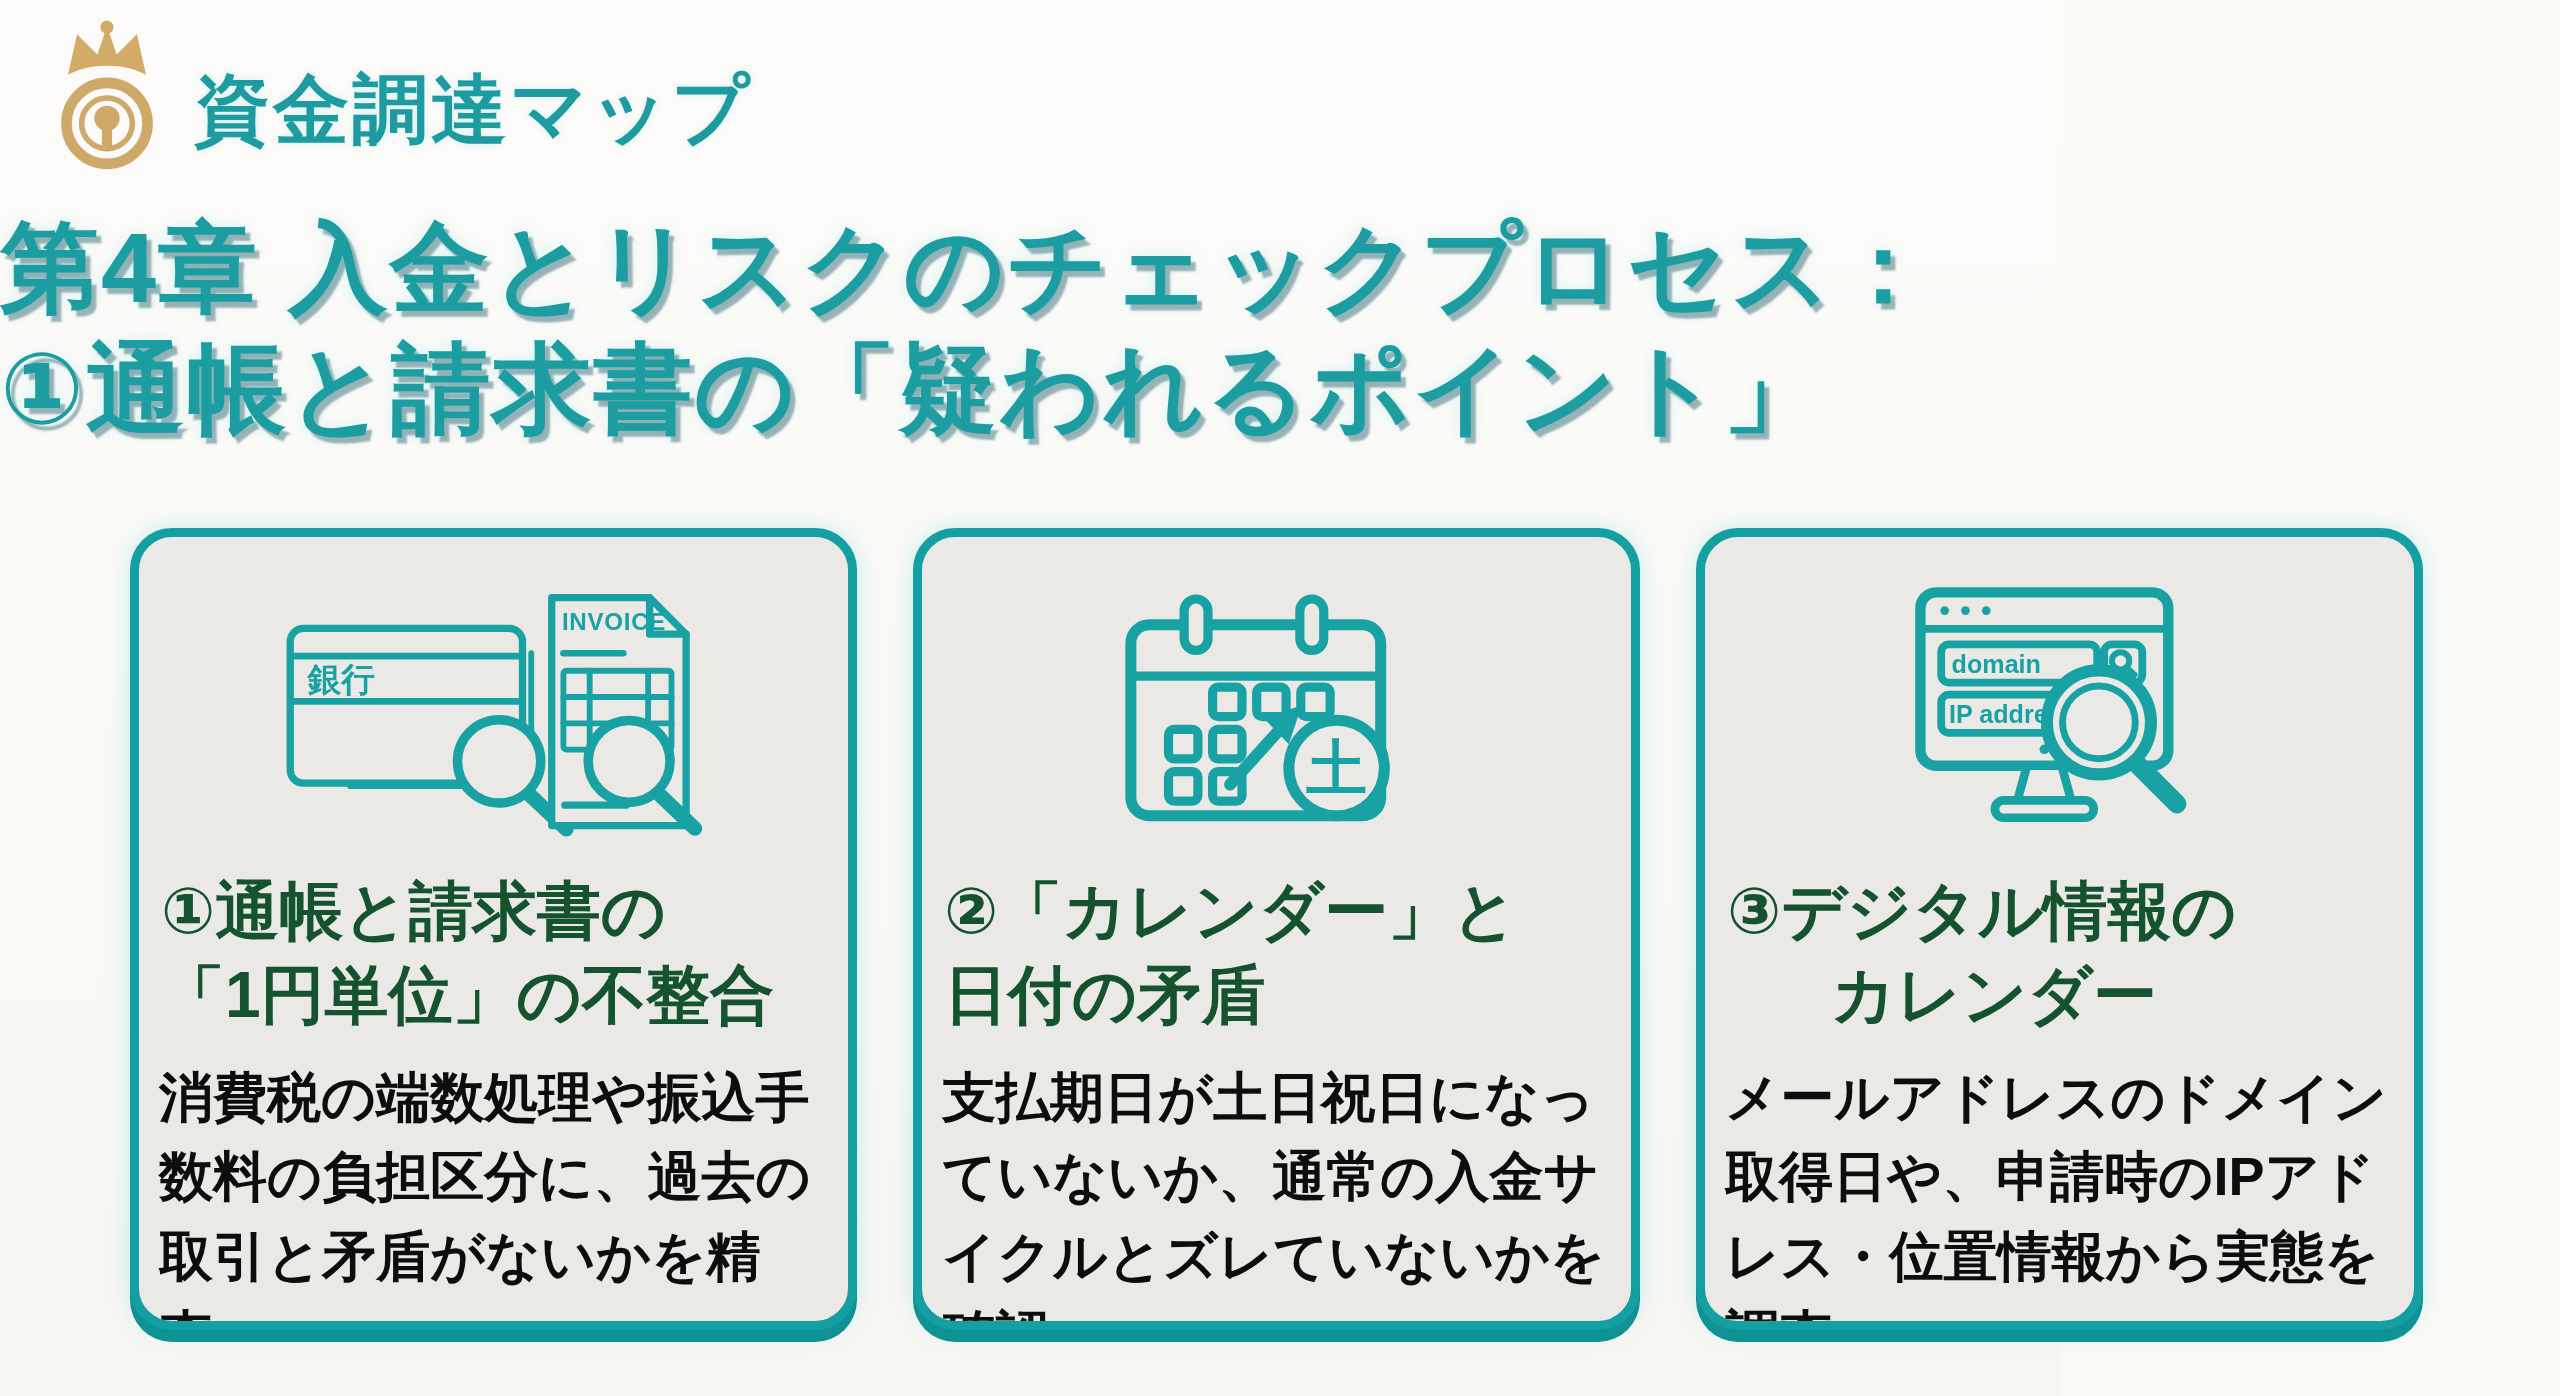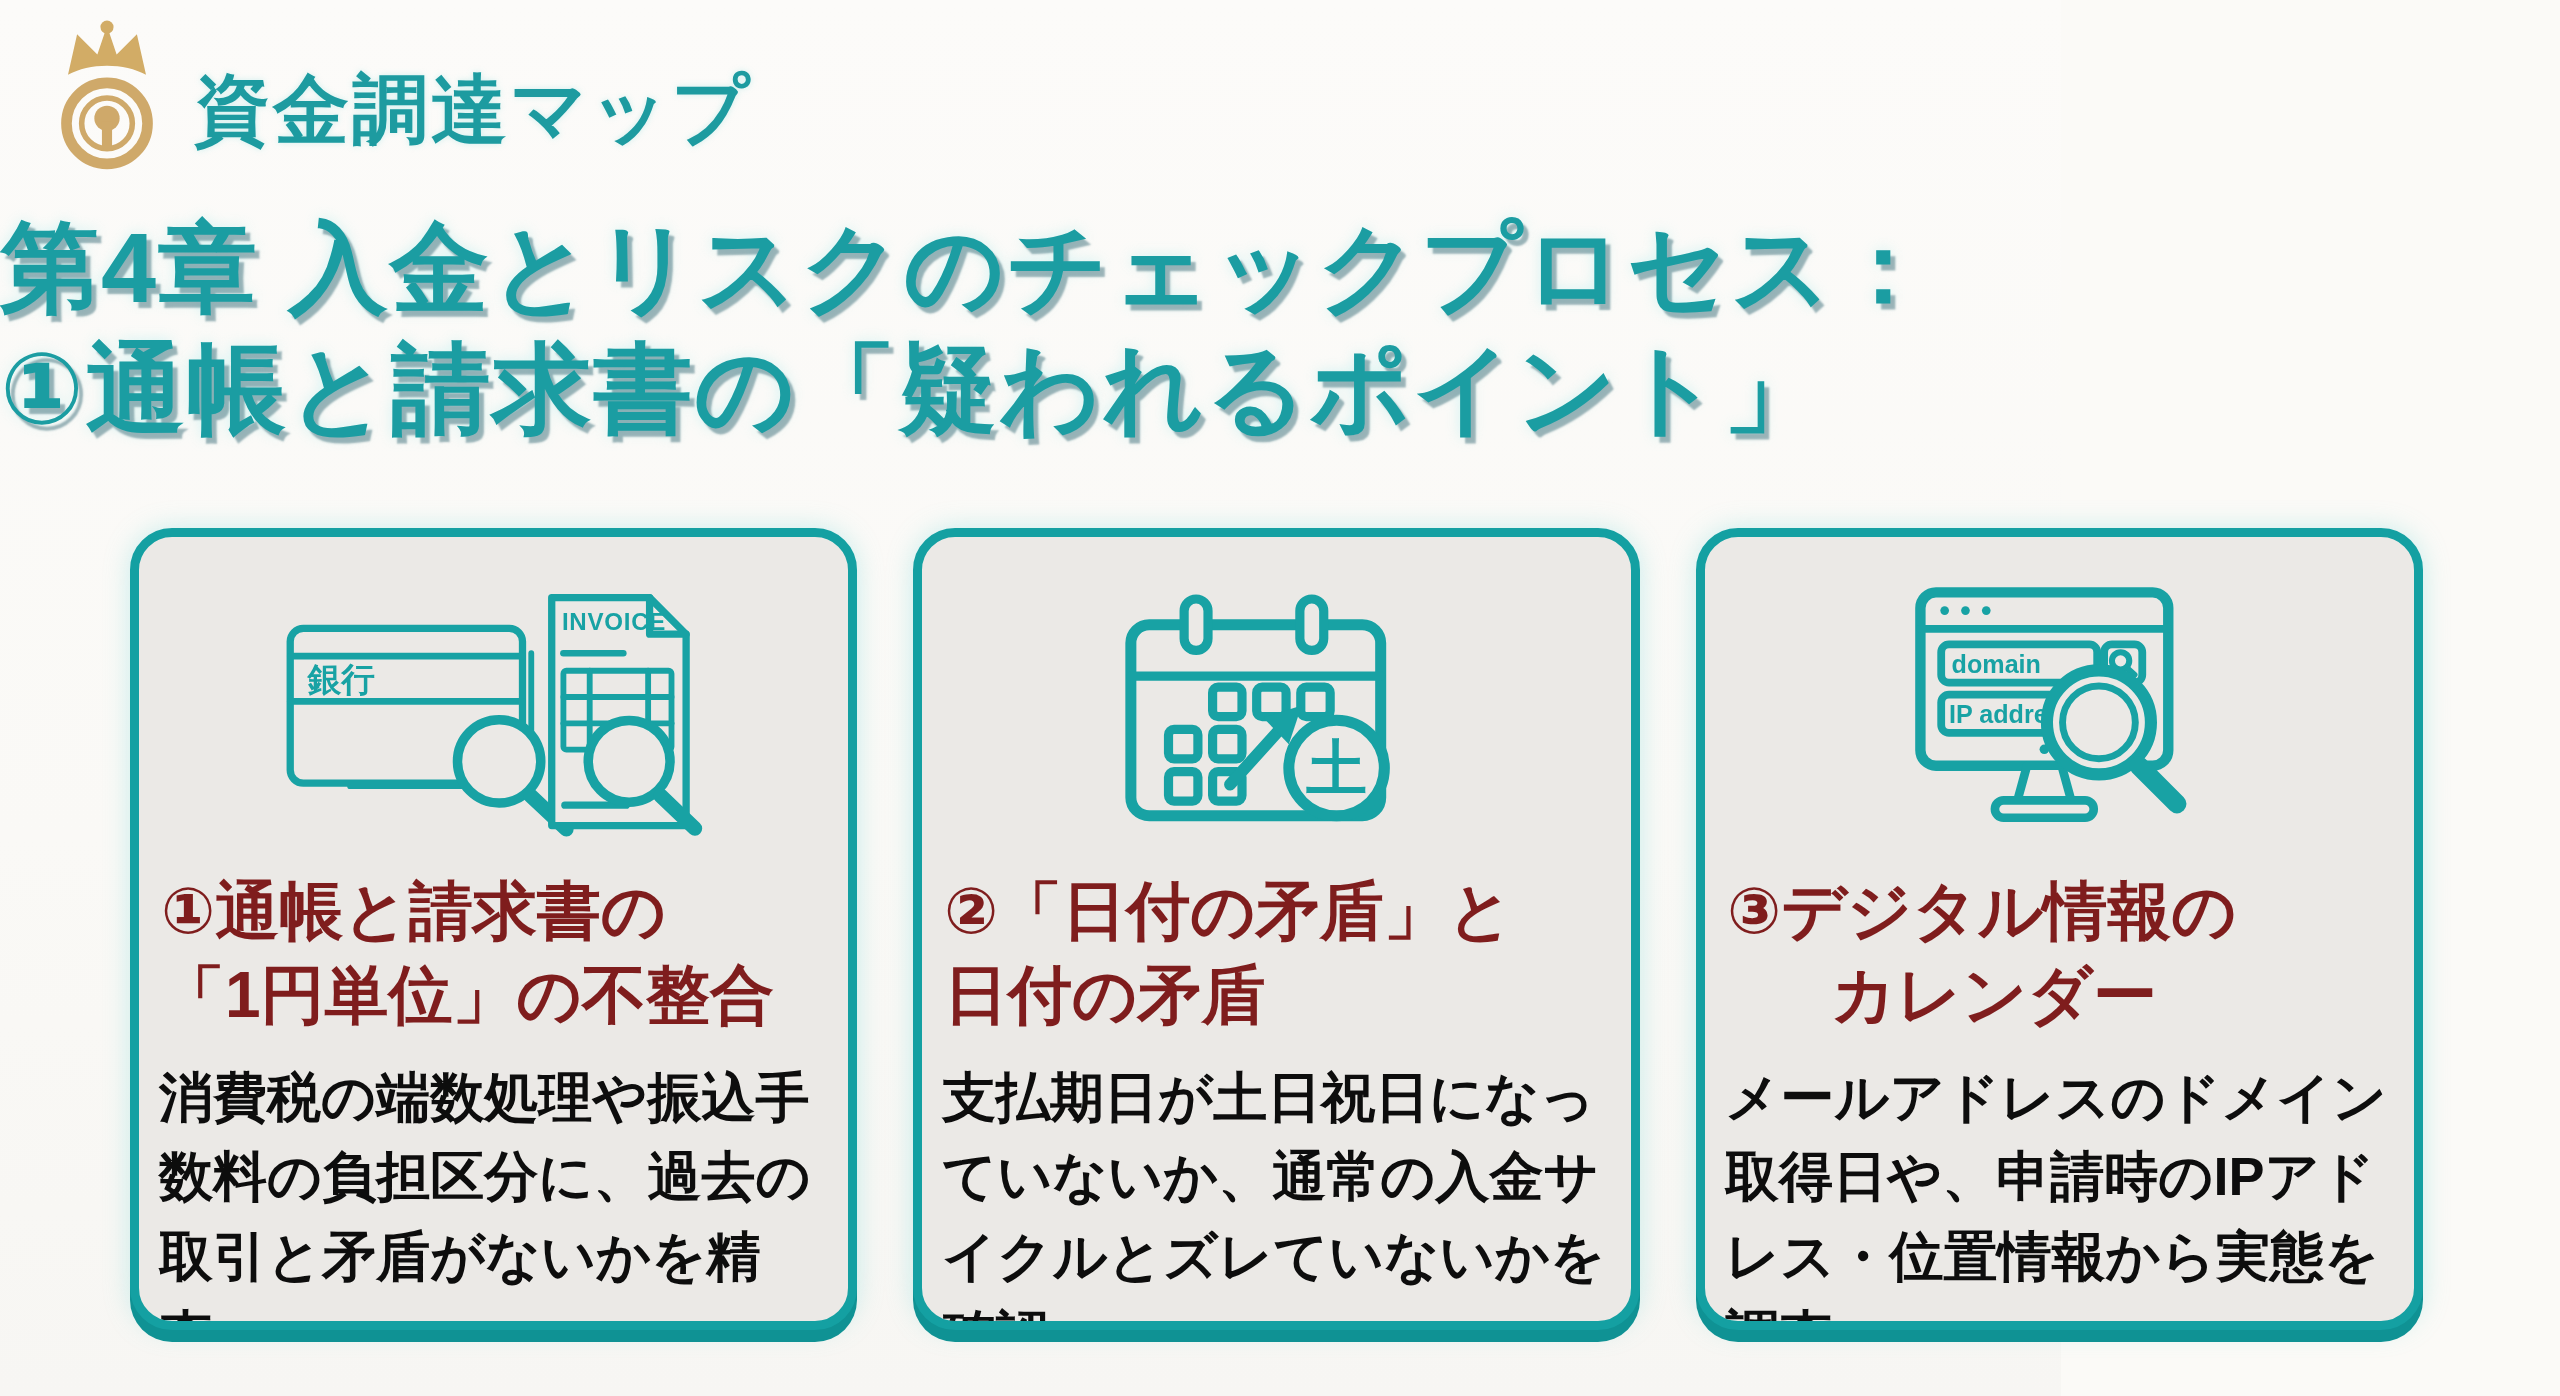--- a/index.html
+++ b/index.html
@@ -34,21 +34,21 @@
   .card{
     box-sizing:border-box;width:727px;height:802px;
     background:#ebe9e6;
     border:9px solid #14a0a2;border-radius:42px;
     box-shadow:0 12px 0 #0f9294, 0 0 26px rgba(110,215,215,.35);
     overflow:hidden;
   }
   .card-icon{height:286px;margin-top:32px;display:flex;align-items:center;justify-content:center;}
   .card-heading{
     margin-top:14px;padding:0 10px 0 22px;
-    color:#7f1d1d;font-weight:900;font-size:64px;line-height:1.32;letter-spacing:0;
+    color:#14532d;font-weight:900;font-size:64px;line-height:1.32;letter-spacing:0;
   }
   .card:nth-child(3) .hline2{padding-left:104px;}
   .card-body{
     margin-top:20px;padding:0 18px 0 20px;
     color:#0d0d0d;font-weight:800;font-size:54px;line-height:1.47;letter-spacing:0;
   }
 
   
   .ic{stroke:#18a2a4;fill:none;stroke-linecap:round;stroke-linejoin:round;}
   .ic-fill{fill:#18a2a4;stroke:none;}
@@ -124,21 +124,21 @@
           <rect class="ic" stroke-width="10" x="103" y="154" width="32" height="32" rx="6"></rect>
           <rect class="ic" stroke-width="10" x="55" y="200" width="32" height="32" rx="6"></rect>
           <rect class="ic" stroke-width="10" x="103" y="200" width="32" height="32" rx="6"></rect>
           <line class="ic" stroke-width="13" x1="122" y1="214" x2="178" y2="152"></line>
           <polygon class="ic-fill" points="200,128 158,141 186,170"></polygon>
           <circle class="ic ic-bg" stroke-width="12" cx="238" cy="196" r="52"></circle>
           <text class="ic-text" x="238" y="219" text-anchor="middle" font-size="66" font-weight="800">土</text>
         </svg>
       </div>
       <div class="card-heading">
-        <div class="hline1">②「日付の矛盾」と</div>
+        <div class="hline1">②「カレンダー」と</div>
         <div class="hline2">日付の矛盾</div>
       </div>
       <div class="card-body">支払期日が土日祝日になっていないか、通常の入金サイクルとズレていないかを確認。</div>
     </div>
 
     <div class="card">
       <div class="card-icon">
         <svg height="260" viewBox="0 0 345 300" aria-hidden="true">
           <rect class="ic" stroke-width="12" x="12" y="12" width="286" height="200" rx="18"></rect>
           <line class="ic" stroke-width="9" x1="12" y1="54" x2="298" y2="54"></line>

